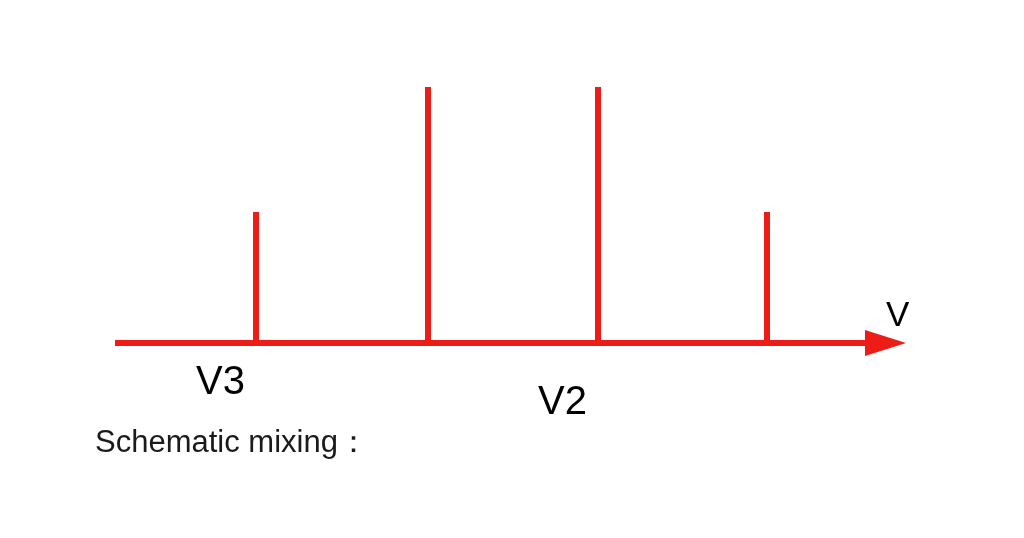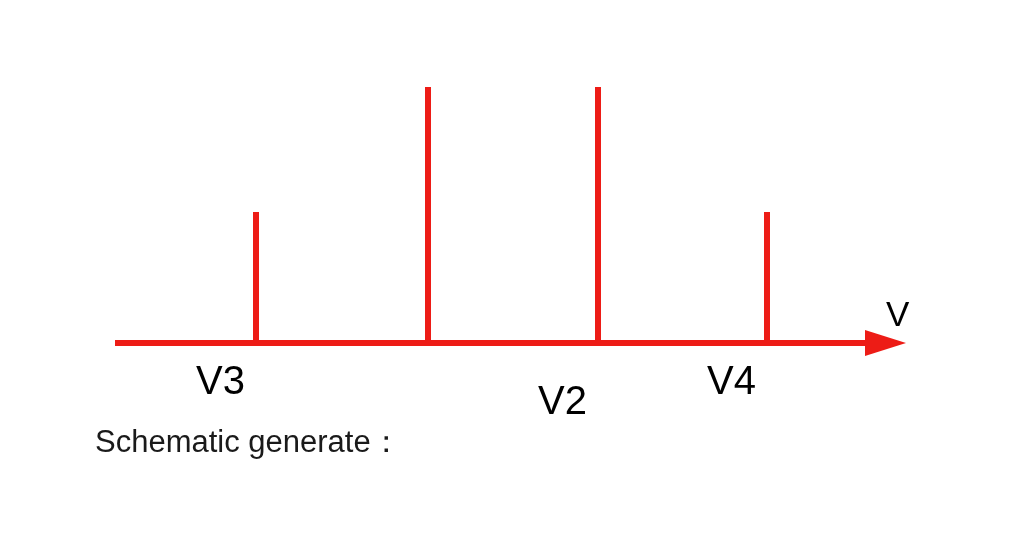--- a/index.html
+++ b/index.html
@@ -87,21 +87,20 @@
 
       <line x1="767" y1="343" x2="767" y2="212" stroke="#ED1C16" stroke-width="6"></line>
     </svg>
   </div>
 
   <div class="tick-label" style="left:196px; top:360px;">V3</div>
 
 
   <div class="tick-label" style="left:538px; top:360px;margin-top:20px;">V2</div>
 
-  <div class="tick-label" style="left:707px; top:360px;">V4</div>
 
   <div class="axis-label" style="left:886px; top:296px;">V</div>
 
   <div id="caption">
-    <div class="caption-line">Schematic generate：</div>
+    <div class="caption-line">Schematic mixing：</div>
   </div>
 
 </div>
 
 </body></html>

